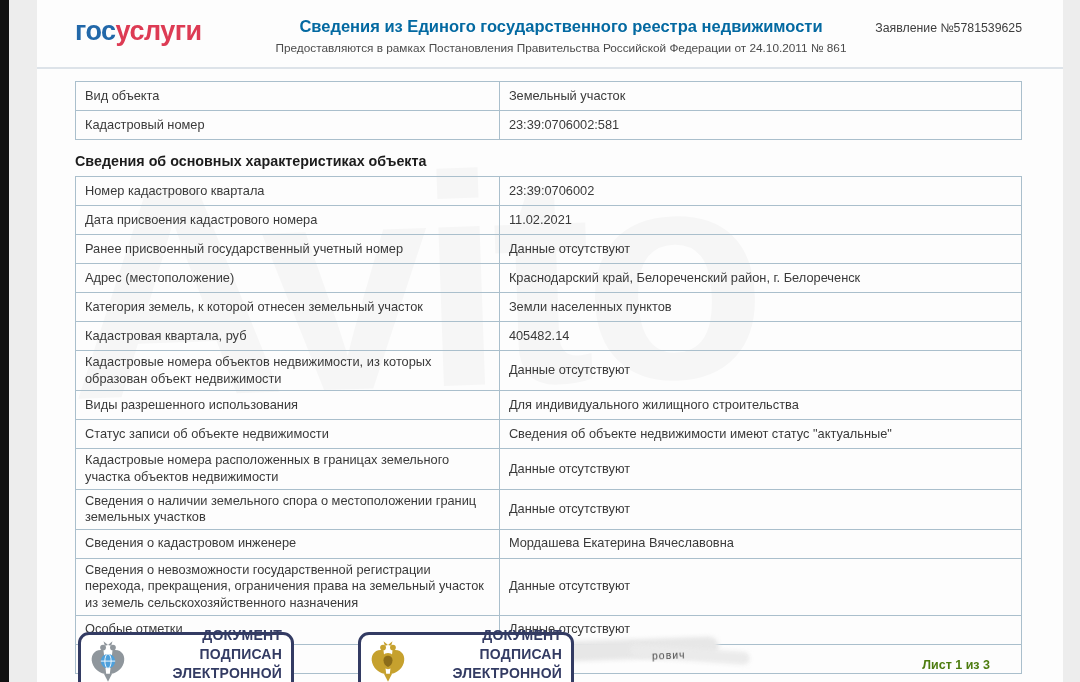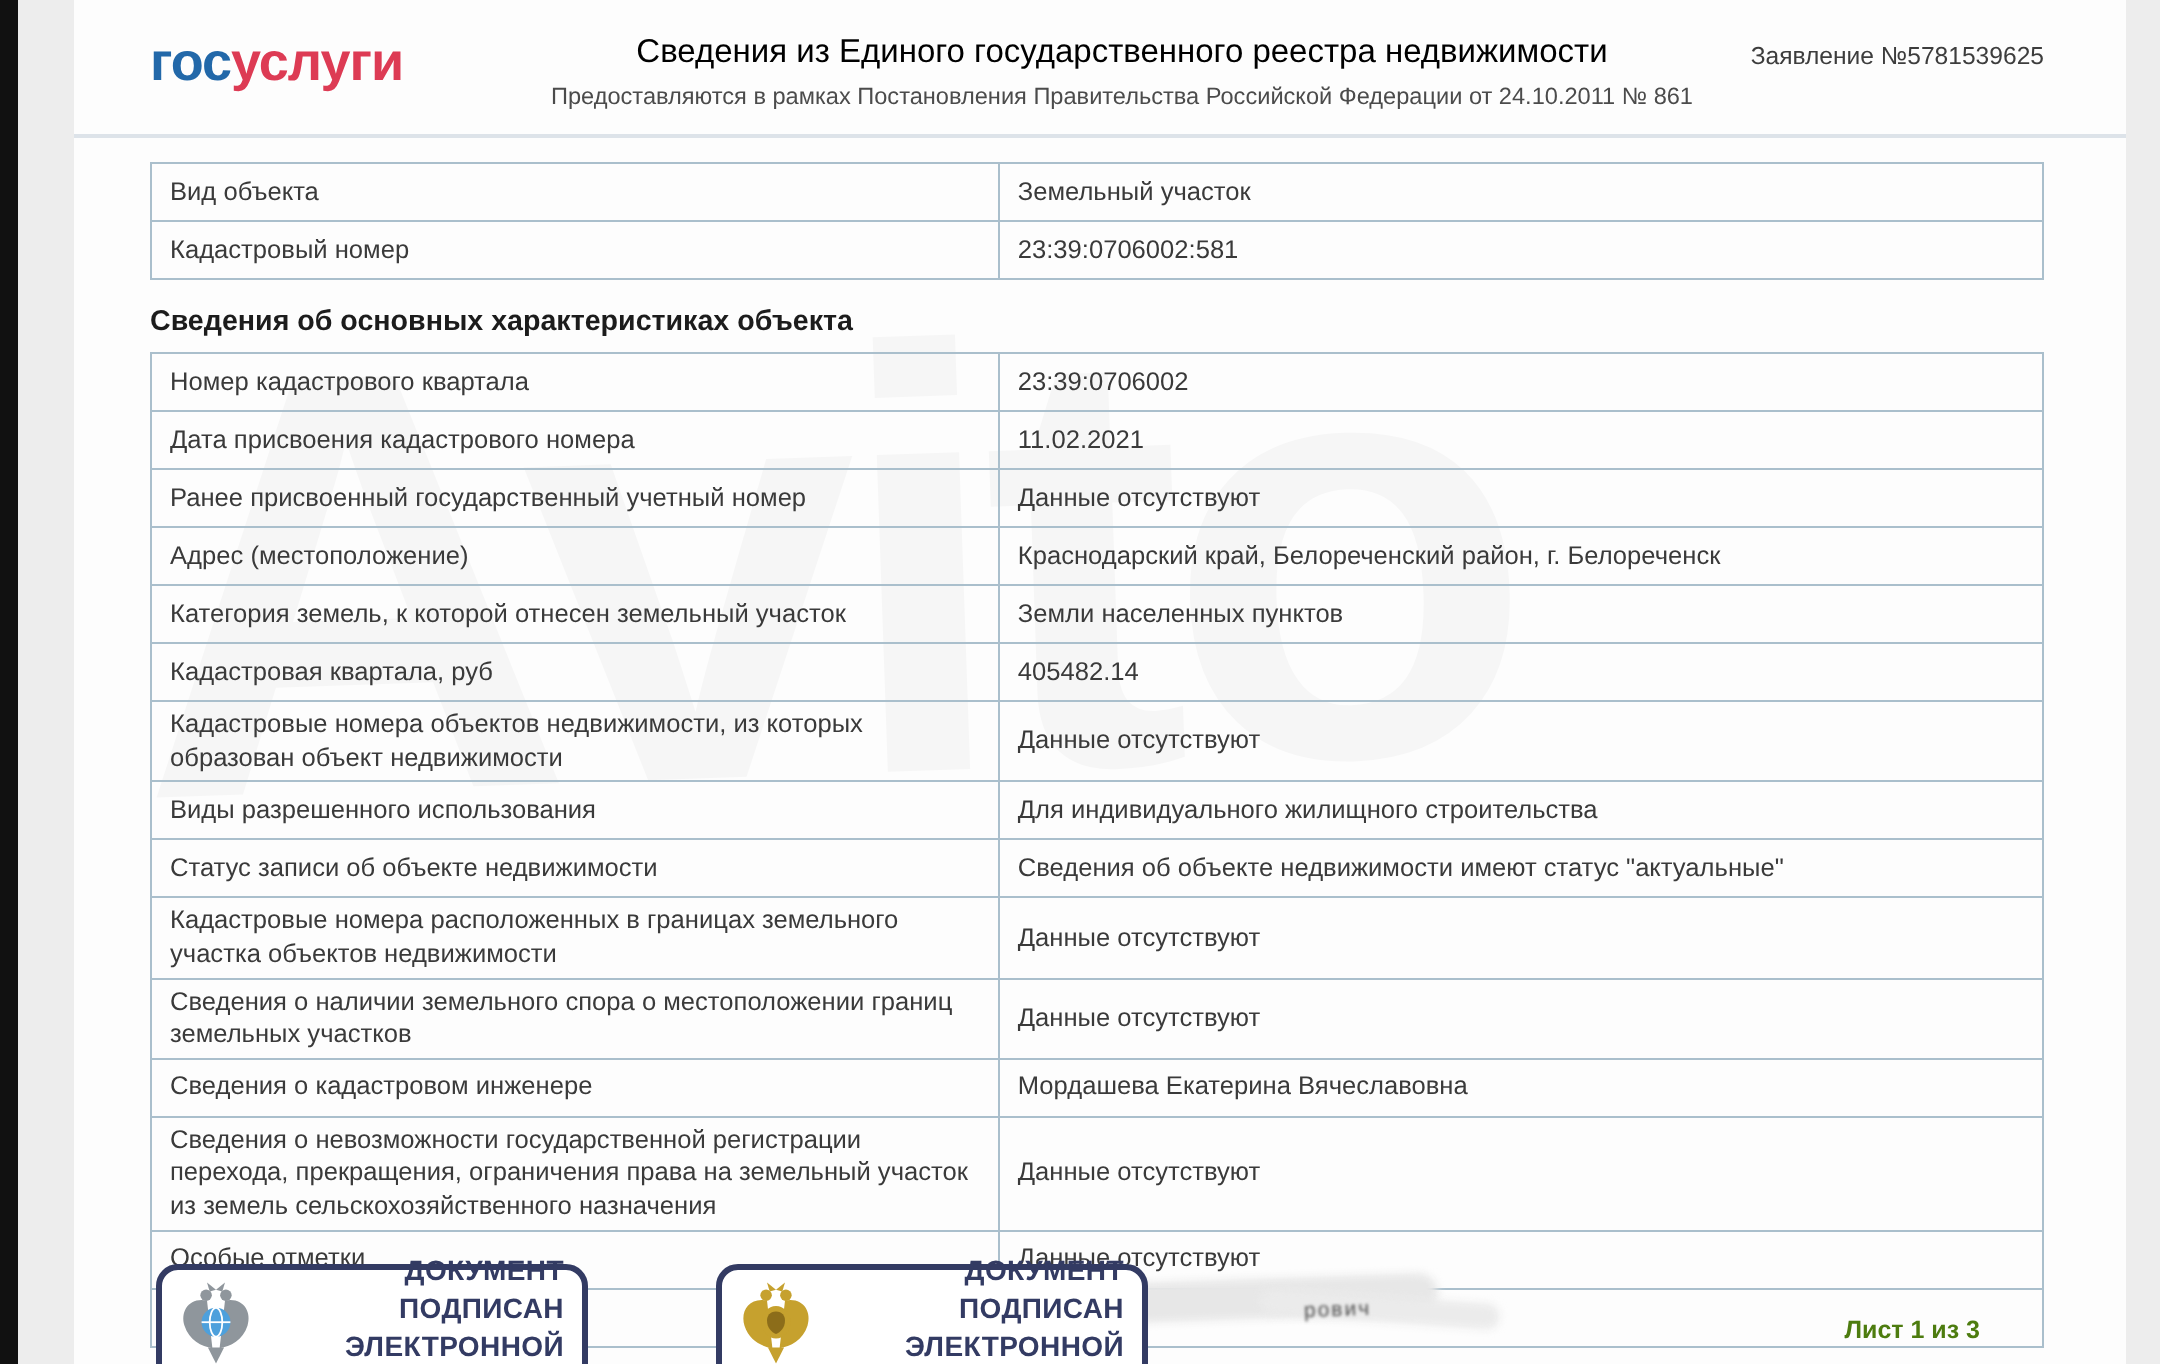--- a/index.html
+++ b/index.html
@@ -23,21 +23,21 @@
   .header{
     position:relative;z-index:1;
     display:flex;align-items:flex-start;
     padding:12px 41px 12px 38px;
     border-bottom:2px solid #dde3e9;
   }
   .logo{width:200px;font-size:27px;font-weight:bold;letter-spacing:-0.5px;margin-top:4px;}
   .logo .blue{color:#2268a9;}
   .logo .red{color:#dd3b54;}
   .header-center{flex:1;text-align:center;}
-  .title{font-size:16.5px;font-weight:normal;color:#000000;margin-top:5px;}
+  .title{font-size:16.5px;font-weight:bold;color:#0369a1;margin-top:5px;}
   .subtitle{font-size:11.8px;color:#4b4b4b;margin-top:5px;}
   .app-number{width:175px;text-align:right;font-size:12.3px;color:#3d3d3d;margin-top:9px;}
   .content{position:relative;z-index:1;padding:0 41px 0 38px;}
   table{width:100%;border-collapse:collapse;font-size:12.8px;color:#3a3a3a;table-layout:fixed;border-radius:23px;}
   td{border:1px solid #aabfcc;padding:3px 9px;vertical-align:middle;line-height:1.3;height:22px;}
   td.label-cell{width:42.8%;}
   .summary-table{margin-top:12px;}
   .section-title{
     font-size:14.3px;font-weight:bold;color:#1c1c1c;margin:13px 0 7px 0;
   }

